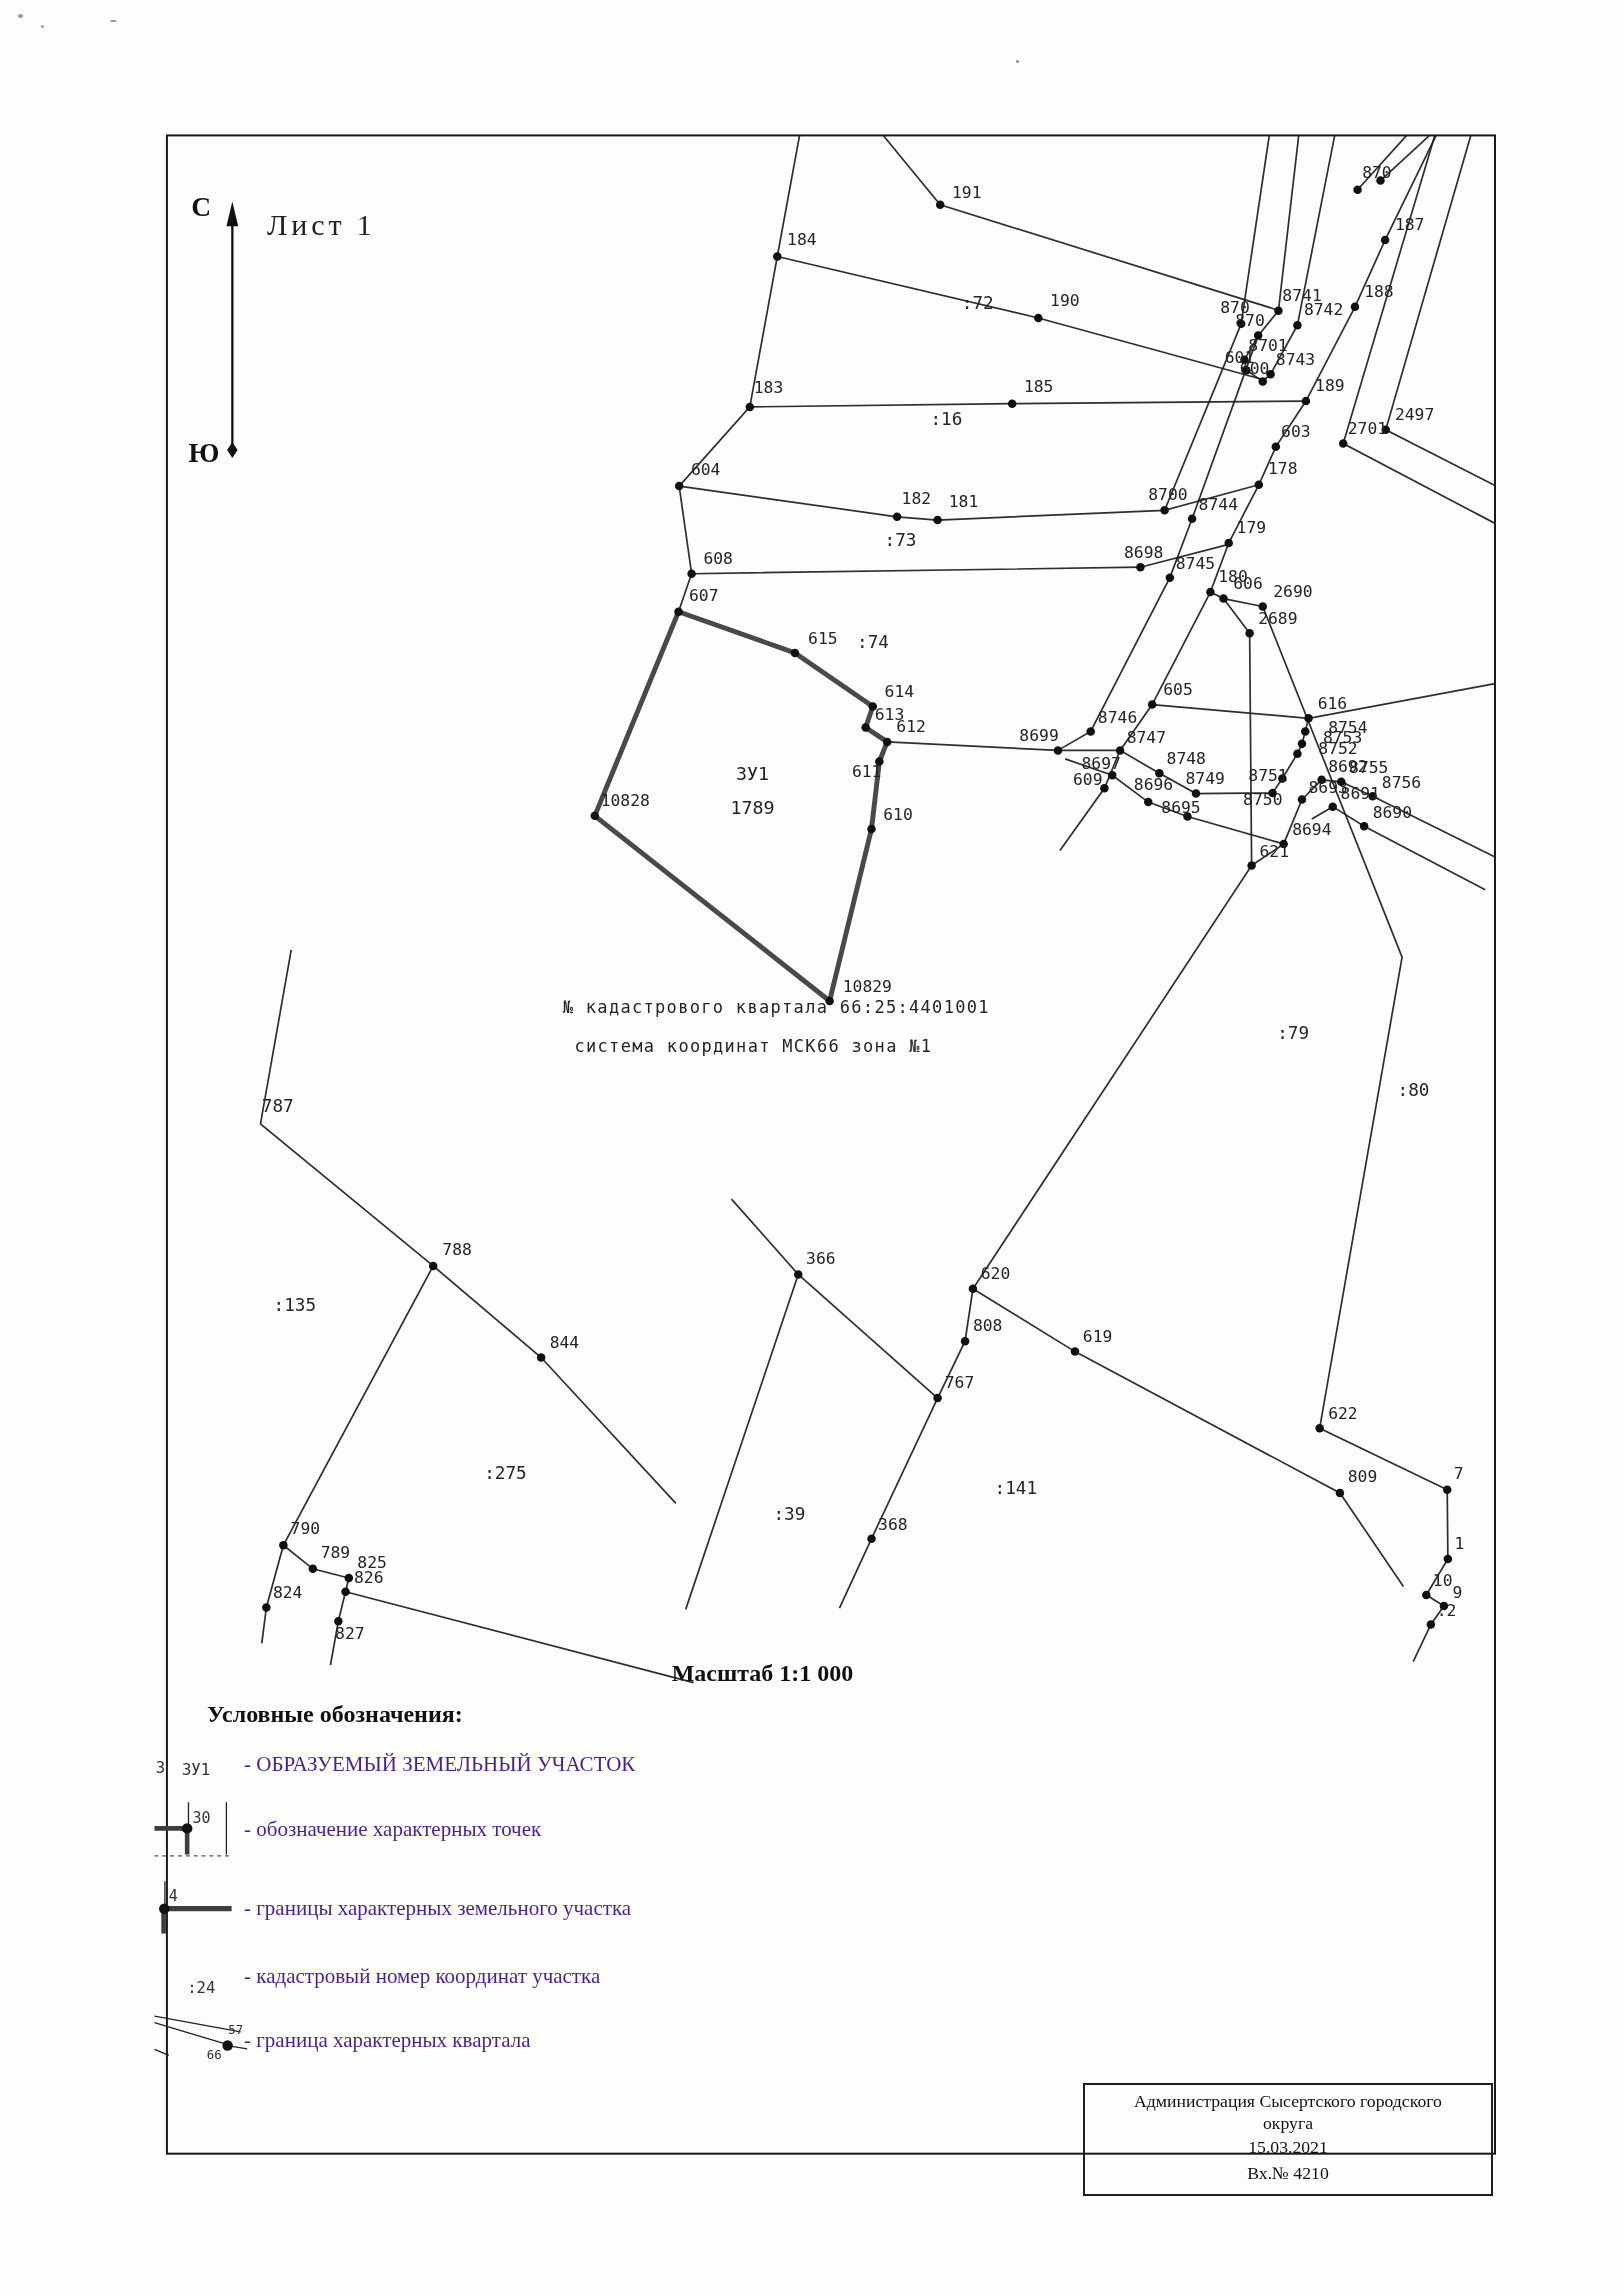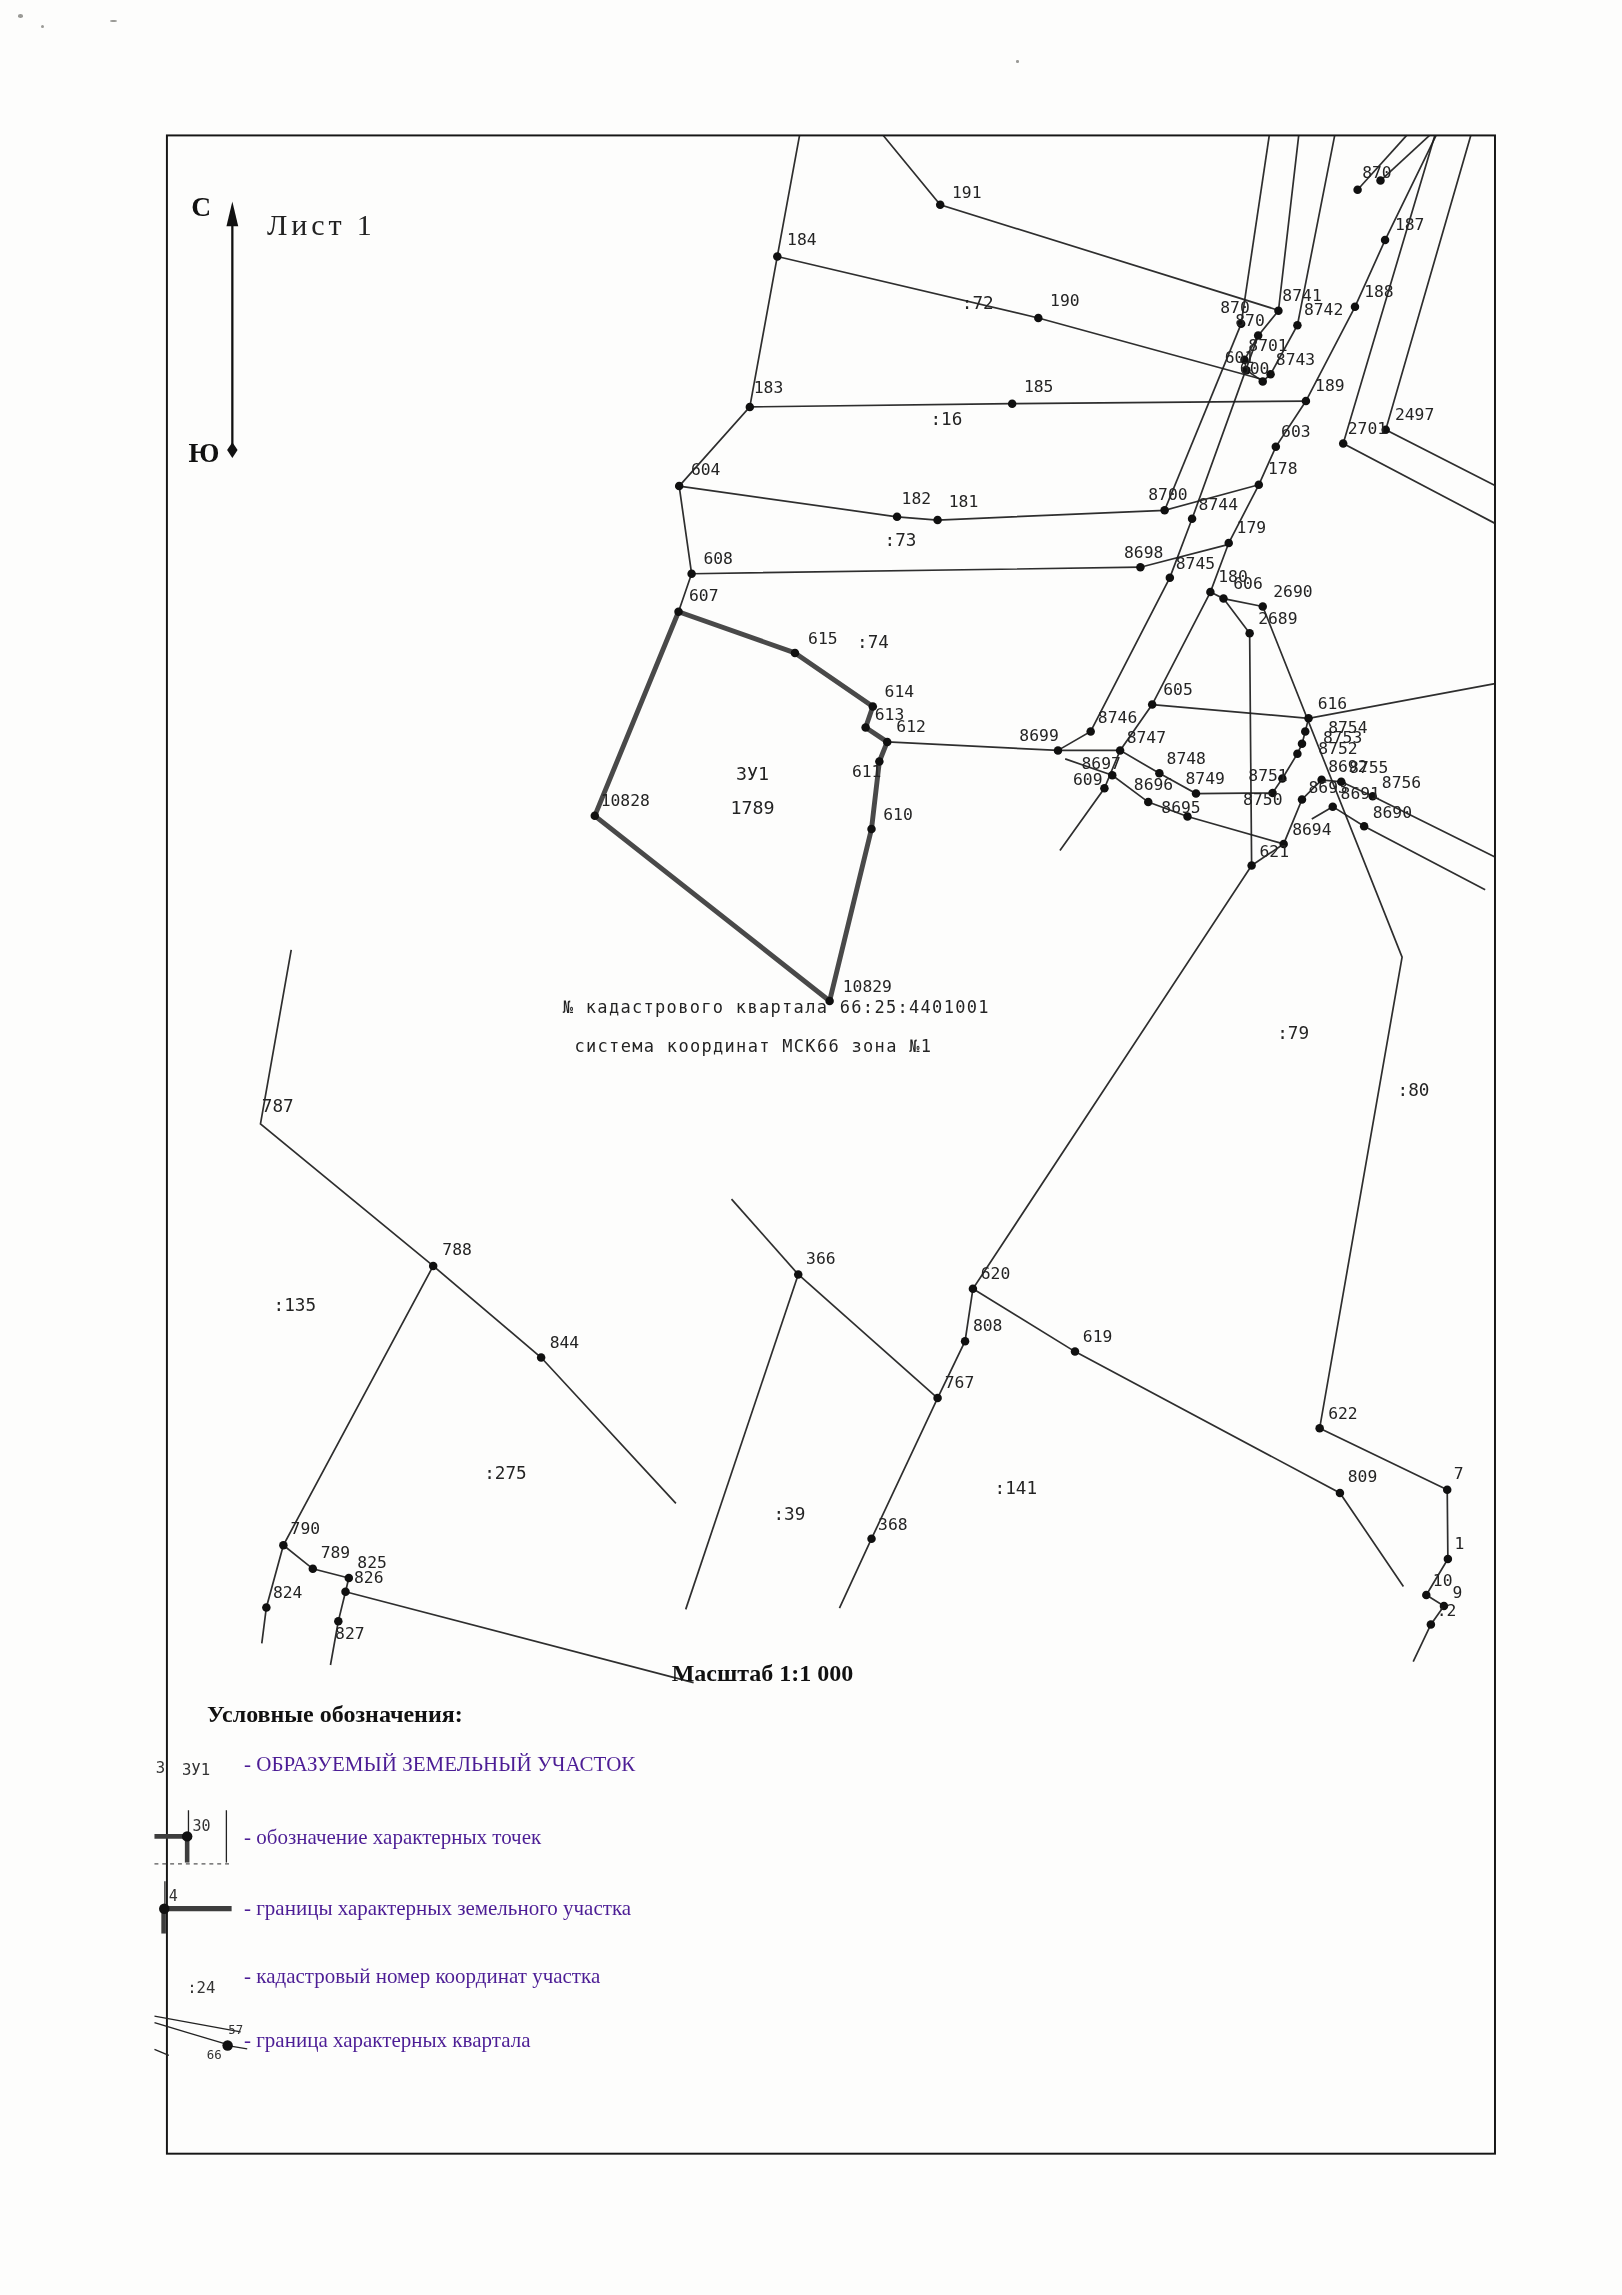--- a/index.html
+++ b/index.html
@@ -279,21 +279,21 @@
     <div id="legend-heading">Условные обозначения:</div>
 
     <div class="legend-row" style="top:51px;height:59px;">
       <svg class="sym" viewBox="0 0 130 110" width="85" height="72">
         <text x="-8" y="62" font-size="24" fill="#777">3</text>
         <text x="32" y="66" font-size="24">ЗУ1</text>
       </svg>
       <div class="legend-label">- ОБРАЗУЕМЫЙ ЗЕМЕЛЬНЫЙ УЧАСТОК</div>
     </div>
 
-    <div class="legend-row" style="top:124px;height:65px;">
+    <div class="legend-row" style="top:116px;height:65px;">
       <svg class="sym" style="height:85px;" viewBox="0 0 130 130" width="85" height="85">
         <line x1="-10" y1="48" x2="40" y2="48" stroke="#3d3d3d" stroke-width="7"></line>
         <line x1="40" y1="48" x2="40" y2="88" stroke="#3d3d3d" stroke-width="7"></line>
         <line x1="42" y1="8" x2="42" y2="45" stroke="#222" stroke-width="2"></line>
         <line x1="100" y1="8" x2="100" y2="88" stroke="#222" stroke-width="2"></line>
         <line x1="-10" y1="90" x2="105" y2="90" stroke="#555" stroke-width="2" stroke-dasharray="6 6"></line>
         <circle cx="40" cy="48" r="8" fill="#111"></circle>
         <text x="48" y="40" font-size="23">30</text>
       </svg>
       <div class="legend-label">- обозначение характерных точек</div>
@@ -324,19 +324,25 @@
         <line x1="102" y1="57" x2="132" y2="62" stroke="#222" stroke-width="2"></line>
         <line x1="-10" y1="63" x2="12" y2="72" stroke="#222" stroke-width="2"></line>
         <circle cx="102" cy="57" r="8" fill="#111"></circle>
         <text x="103" y="40" font-size="19">57</text>
         <text x="70" y="78" font-size="19" fill="#666">66</text>
       </svg>
       <div class="legend-label">- граница характерных квартала</div>
     </div>
   </div>
 
+  <div class="abs" id="stamp">
+    <div class="org">Администрация Сысертского городского</div>
+    <div class="org2">округа</div>
+    <div class="date">15.03.2021</div>
+    <div class="num">Вх.№ 4210</div>
+  </div>
 
   <div class="speck" style="left:18.3px;top:14.4px;width:4.6px;height:3.3px;"></div>
   <div class="speck" style="left:41px;top:25px;width:3.3px;height:3.3px;"></div>
   <div class="speck" style="left:110px;top:19.6px;width:6.5px;height:2.6px;"></div>
   <div class="speck" style="left:1016px;top:60px;width:2.6px;height:2.6px;"></div>
 </div>
 
 
 </body></html>

